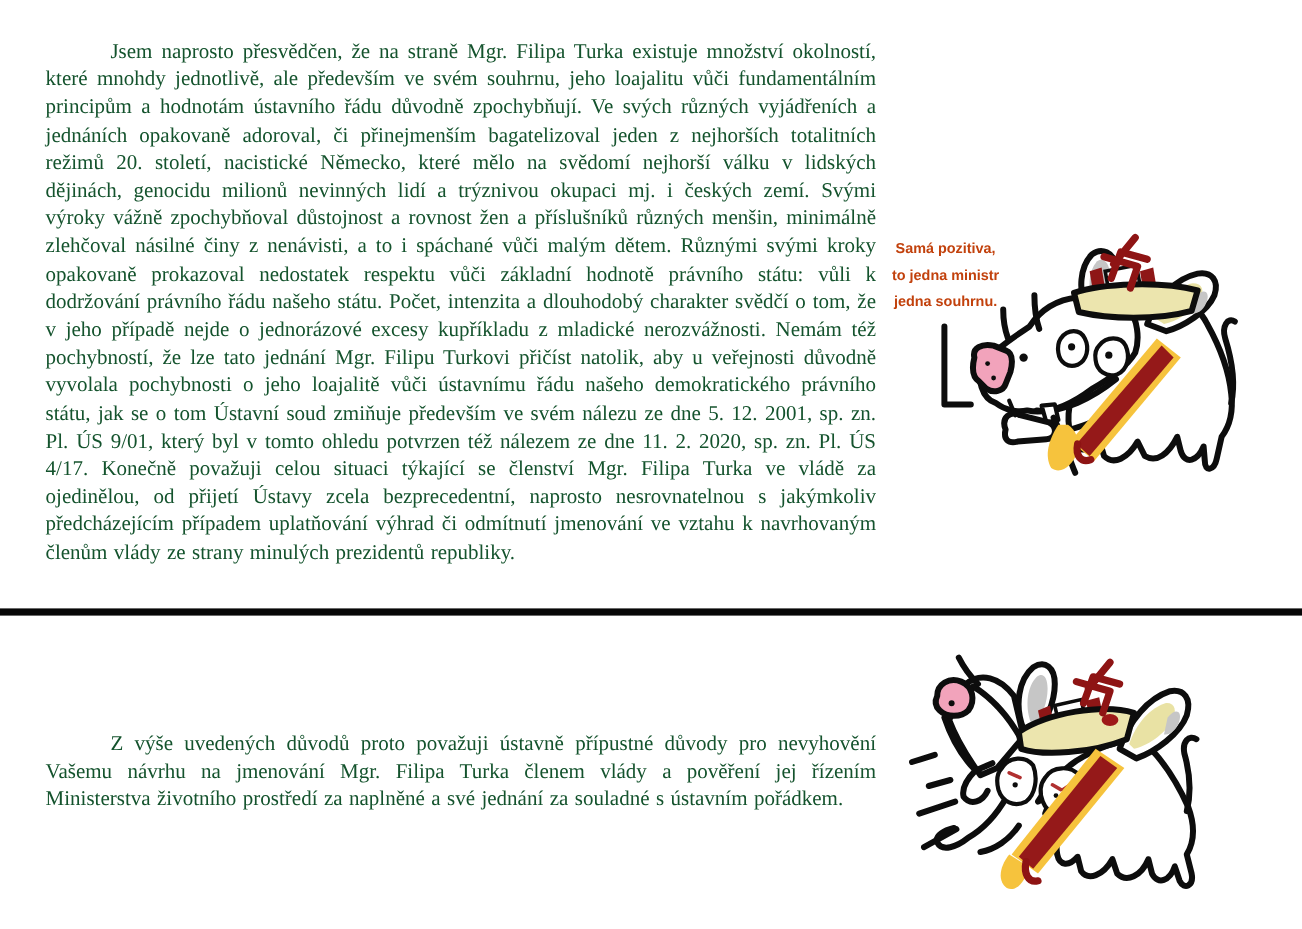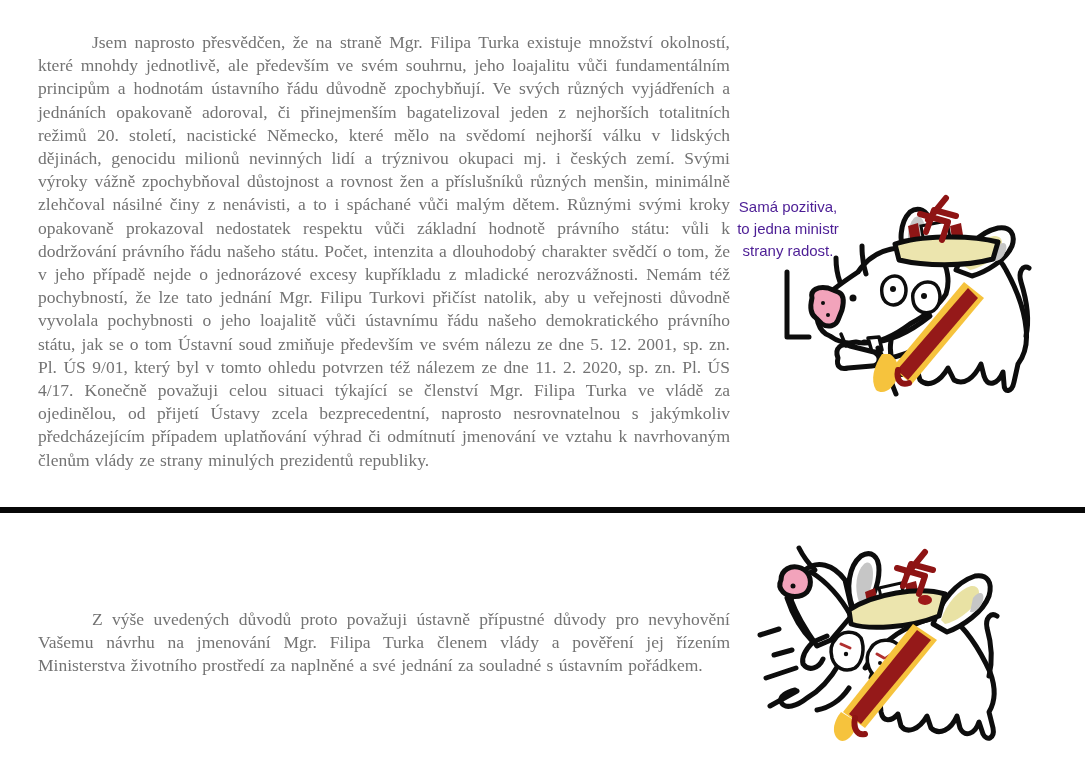--- a/index.html
+++ b/index.html
@@ -1,26 +1,26 @@
 <!DOCTYPE html>
 <html><head>
 <meta charset="utf-8">
 <style>
   html,body{margin:0;padding:0;background:#ffffff;}
   .page{position:relative;width:1085px;height:774px;background:#ffffff;overflow:hidden;
         font-family:"Liberation Serif", serif;color:#121212;}
   .para{position:absolute;left:38px;width:692px;margin:0;text-align:justify;
-        font-size:17.5px;line-height:23.2px;text-indent:54px;color:#737373;
+        font-size:17.5px;line-height:23.2px;text-indent:54px;color:#14532d;
         word-spacing:1px;}
   .para1{top:31px;}
   .para2{top:592px;margin-top:16px;}
   .divider{position:absolute;left:0;top:507px;width:1085px;height:6px;background:#070707;}
   .speech{position:absolute;left:712px;top:196px;width:152px;text-align:center;
-          font-family:"Liberation Sans", sans-serif;font-weight:normal;
-          font-size:15px;line-height:22px;color:#4c1d95;}
+          font-family:"Liberation Sans", sans-serif;font-weight:bold;
+          font-size:12px;line-height:22px;color:#c2410c;}
   .cartoon{position:absolute;}
   .c1{left:778px;top:186px;}
   .c2{left:753px;top:536px;}
   .outline{fill:#ffffff;stroke:#0d0d0d;stroke-width:5;stroke-linejoin:round;stroke-linecap:round;}
   .stroke{fill:none;stroke:#0d0d0d;stroke-width:5;stroke-linejoin:round;stroke-linecap:round;}
   .thin{stroke-width:3.5;}
   .snout{fill:#f2a3bb;stroke:#0d0d0d;stroke-width:5;stroke-linejoin:round;}
   .earGray{fill:#c6c6c6;}
   .earPale{fill:#e9e2a4;}
   .crownBand{fill:#ece5ae;stroke:#0d0d0d;stroke-width:5;stroke-linejoin:round;}
@@ -38,21 +38,21 @@
 
   <p class="para para1">Jsem naprosto přesvědčen, že na straně Mgr. Filipa Turka existuje množství okolností, které mnohdy jednotlivě, ale především ve svém souhrnu, jeho loajalitu vůči fundamentálním principům a hodnotám ústavního řádu důvodně zpochybňují. Ve svých různých vyjádřeních a jednáních opakovaně adoroval, či přinejmenším bagatelizoval jeden z nejhorších totalitních režimů 20. století, nacistické Německo, které mělo na svědomí nejhorší válku v lidských dějinách, genocidu milionů nevinných lidí a trýznivou okupaci mj. i českých zemí. Svými výroky vážně zpochybňoval důstojnost a rovnost žen a příslušníků různých menšin, minimálně zlehčoval násilné činy z nenávisti, a to i spáchané vůči malým dětem. Různými svými kroky opakovaně prokazoval nedostatek respektu vůči základní hodnotě právního státu: vůli k dodržování právního řádu našeho státu. Počet, intenzita a dlouhodobý charakter svědčí o tom, že v jeho případě nejde o jednorázové excesy kupříkladu z mladické nerozvážnosti. Nemám též pochybností, že lze tato jednání Mgr. Filipu Turkovi přičíst natolik, aby u veřejnosti důvodně vyvolala pochybnosti o jeho loajalitě vůči ústavnímu řádu našeho demokratického právního státu, jak se o tom Ústavní soud zmiňuje především ve svém nálezu ze dne 5. 12. 2001, sp. zn. Pl. ÚS 9/01, který byl v tomto ohledu potvrzen též nálezem ze dne 11. 2. 2020, sp. zn. Pl. ÚS 4/17. Konečně považuji celou situaci týkající se členství Mgr. Filipa Turka ve vládě za ojedinělou, od přijetí Ústavy zcela bezprecedentní, naprosto nesrovnatelnou s jakýmkoliv předcházejícím případem uplatňování výhrad či odmítnutí jmenování ve vztahu k navrhovaným členům vlády ze strany minulých prezidentů republiky.</p>
 
   <div class="divider"></div>
 
   <p class="para para2">Z výše uvedených důvodů proto považuji ústavně přípustné důvody pro nevyhovění Vašemu návrhu na jmenování Mgr. Filipa Turka členem vlády a pověření jej řízením Ministerstva životního prostředí za naplněné a své jednání za souladné s ústavním pořádkem.</p>
 
   <div class="speech">
     <div>Samá pozitiva,</div>
     <div>to jedna ministr</div>
-    <div>strany radost.</div>
+    <div>jedna souhrnu.</div>
   </div>
 
   <svg class="cartoon c1" width="264" height="266" viewBox="0 0 264 266">
 
     <path class="stroke" d="M9,86 L9,151 L31,151"></path>
 
     <path class="outline" d="M176,72 C196,58 218,64 228,84 C238,102 246,122 248,142 C250,158 246,170 240,178 L236,196 C234,206 226,208 226,198 L225,186 C220,198 210,202 206,190 L203,178 C196,192 186,200 176,194 L170,182 C162,196 150,202 142,194 L138,180 C130,190 120,192 116,182 C110,166 112,150 118,140 L128,118 C134,100 148,82 176,72 Z"></path>
 
     <path class="stroke" d="M248,150 C252,132 248,112 243,96 C240,86 245,78 251,82"></path>
 

